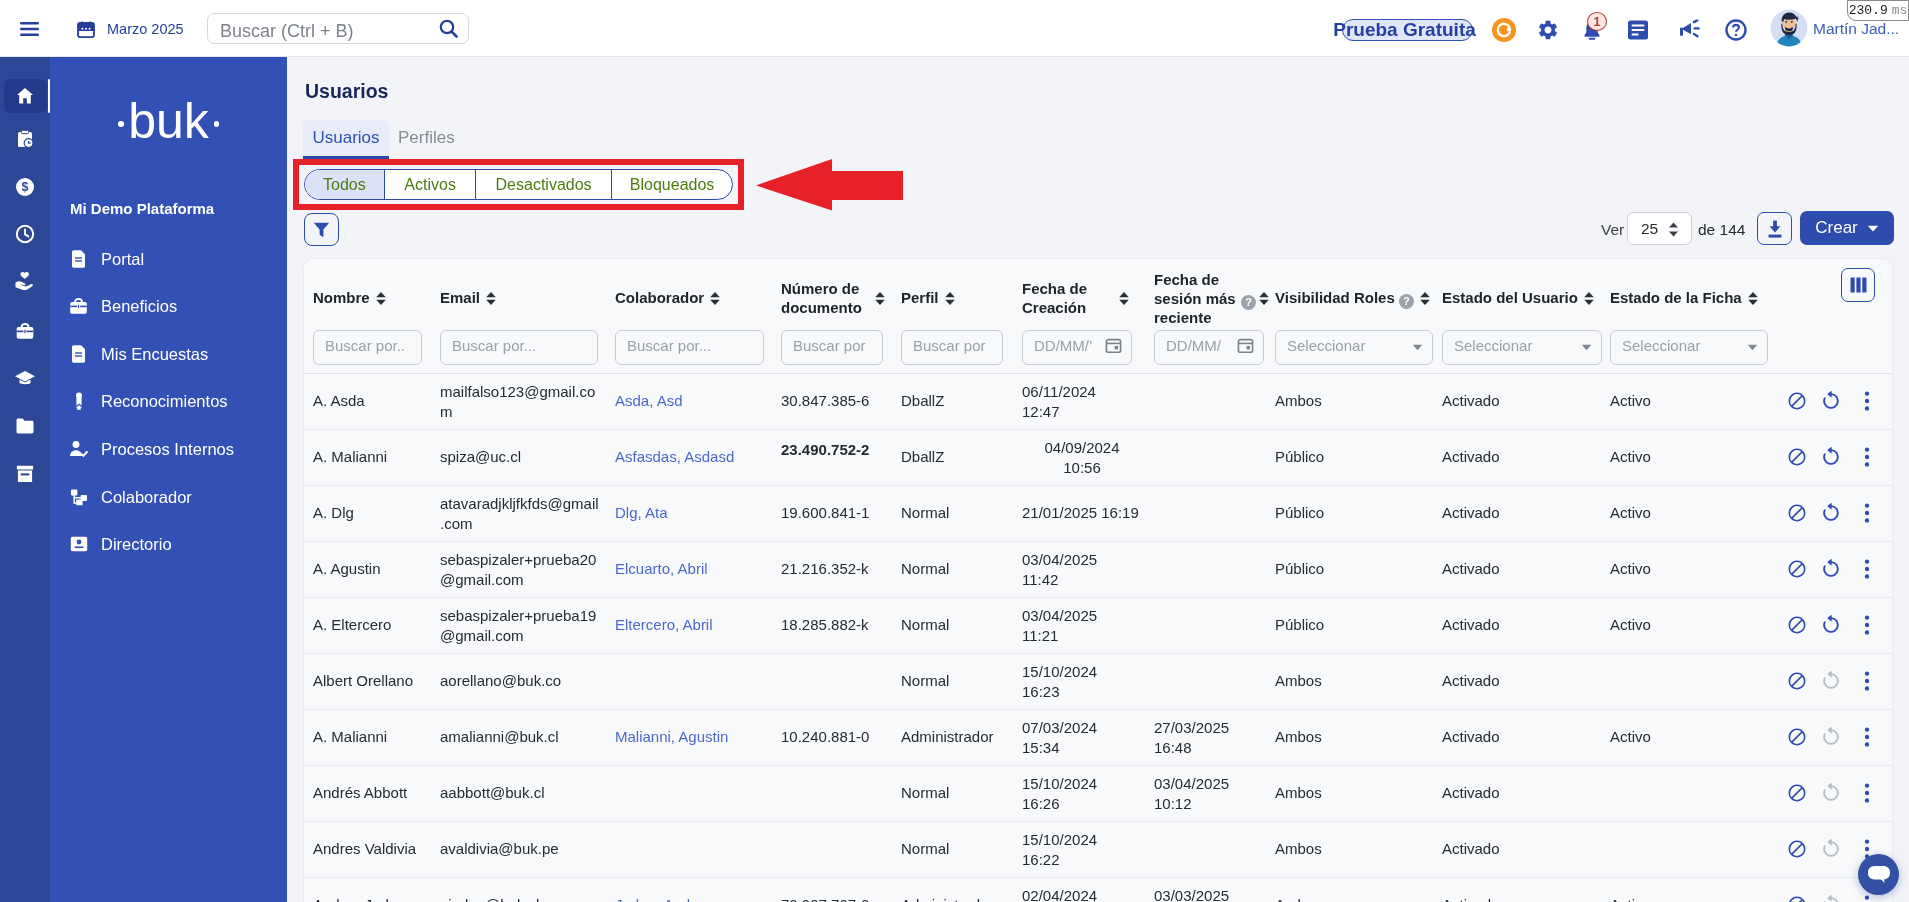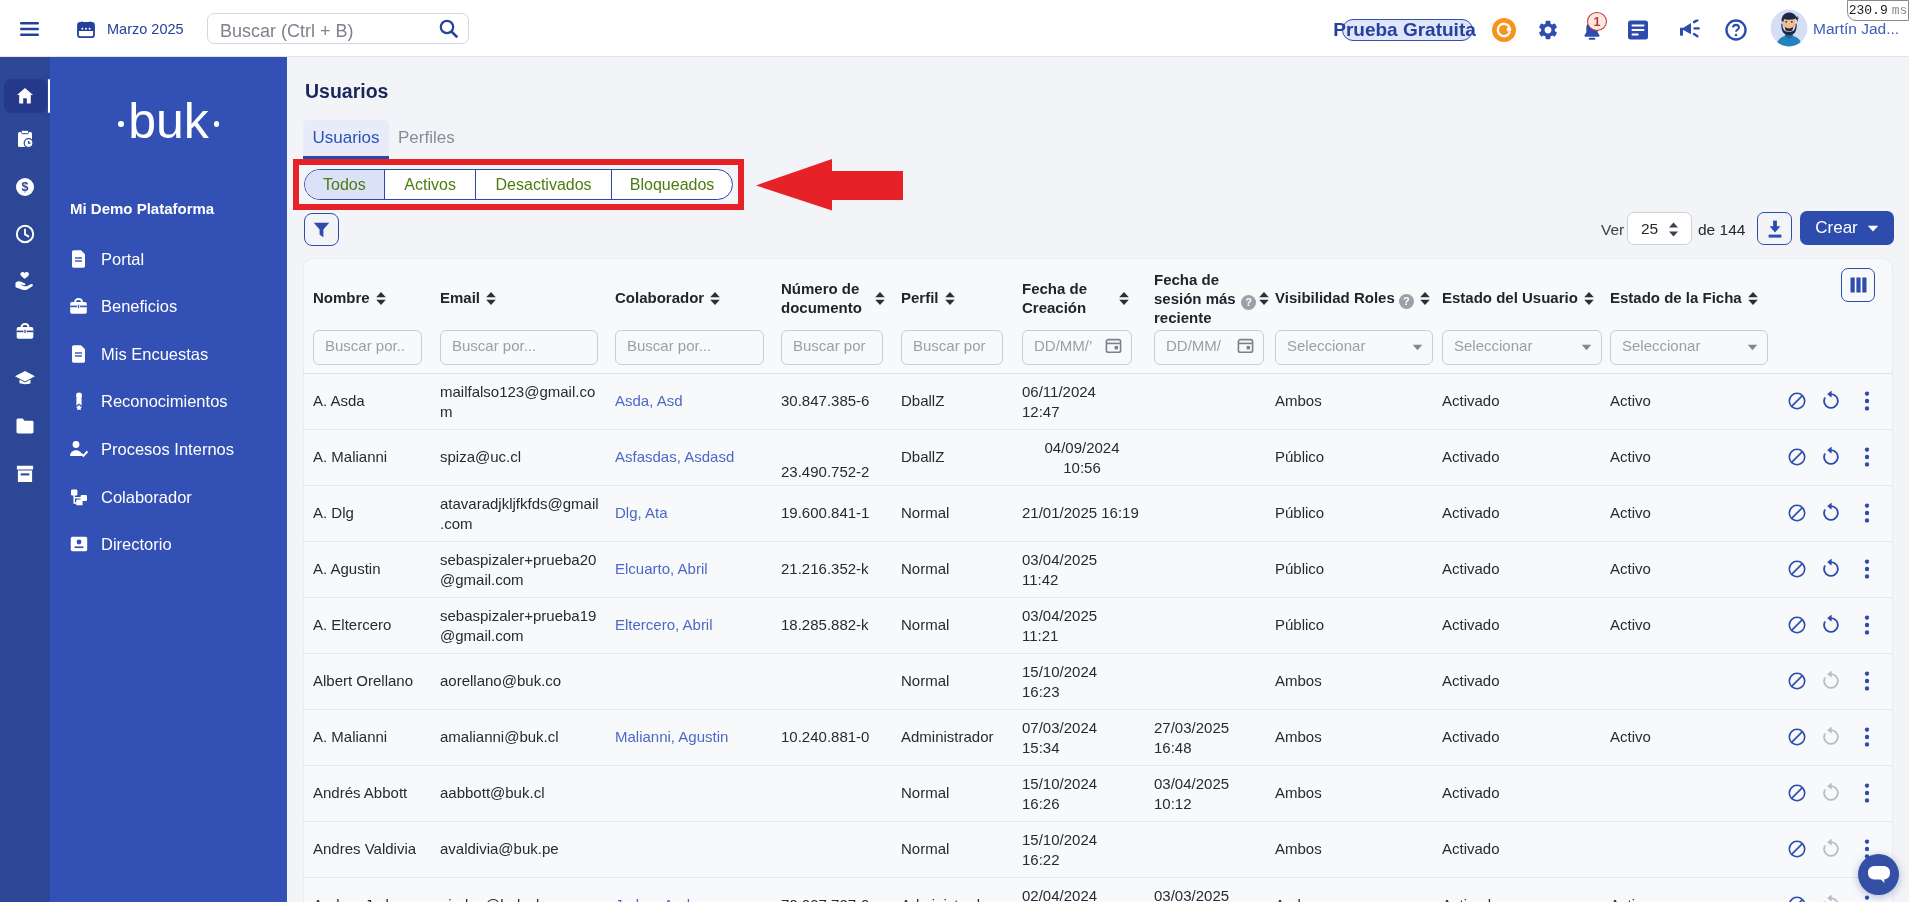--- a/index.html
+++ b/index.html
@@ -490,21 +490,21 @@
     <svg width="5" height="20" viewBox="0 0 5 20">
       <circle cx="2.5" cy="2.6" r="2.2" fill="#2d4cae"></circle>
       <circle cx="2.5" cy="10" r="2.2" fill="#2d4cae"></circle>
       <circle cx="2.5" cy="17.4" r="2.2" fill="#2d4cae"></circle>
     </svg>
   </div>
 <div class="rline" style="top:485px"></div>
 <div class="c" style="left:313px;top:457.0px;">A. Malianni</div>
 <div class="c" style="left:440px;top:457.0px;width:165px;">spiza@uc.cl</div>
 <div class="c lk" style="left:615px;top:457.0px;">Asfasdas, Asdasd</div>
-<div class="c" style="left:781px;top:472px;">23.490.752-2</div>
+<div class="c" style="left:781px;top:450px;font-weight:bold;">23.490.752-2</div>
 <div class="c" style="left:901px;top:457.0px;">DballZ</div>
 <div class="c" style="left:1022px;top:457.0px;width:120px;text-align:center;">04/09/2024<br>10:56</div>
 <div class="c" style="left:1275px;top:457.0px;">Público</div>
 <div class="c" style="left:1442px;top:457.0px;">Activado</div>
 <div class="c" style="left:1610px;top:457.0px;">Activo</div>
 <div class="ic" style="left:1797px;top:457.0px">
     <svg width="19" height="19" viewBox="0 0 20 20" fill="none">
       <circle cx="10" cy="10" r="8.1" stroke="#2d4cae" stroke-width="1.7"></circle>
       <line x1="4.6" y1="15.4" x2="15.4" y2="4.6" stroke="#2d4cae" stroke-width="1.7"></line>
     </svg>

